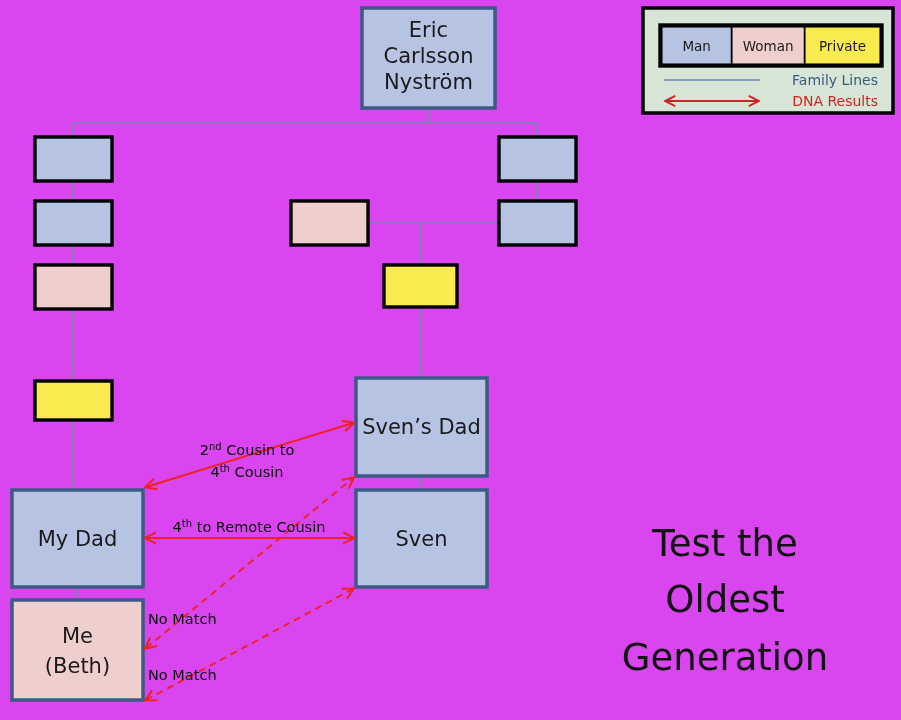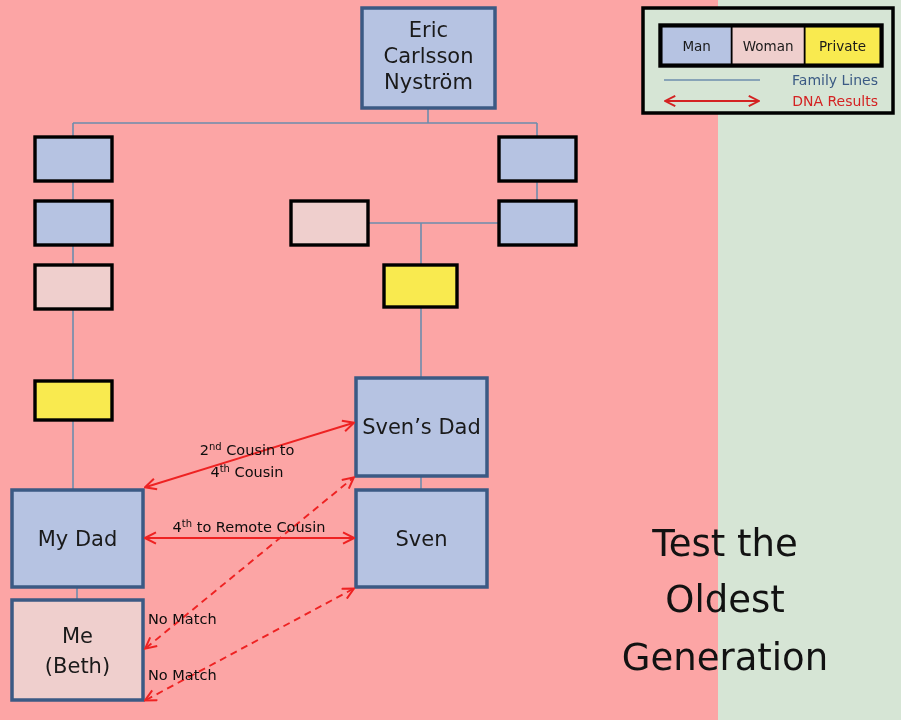--- a/index.html
+++ b/index.html
@@ -8,23 +8,23 @@
     background: #d6e5d5;
   }
   body {
     width: 901px;
     height: 720px;
     overflow: hidden;
     font-family: "DejaVu Sans", sans-serif;
   }
   #chart-root {
     position: relative;
-    width: 718px;
+    width: 901px;
     height: 720px;
-    background: #fca5a5;
+    background: #d946ef;
   }
   svg.diagram {
     position: absolute;
     left: 0;
     top: 0;
     width: 901px;
     height: 720px;
     display: block;
   }
   .box-label {

